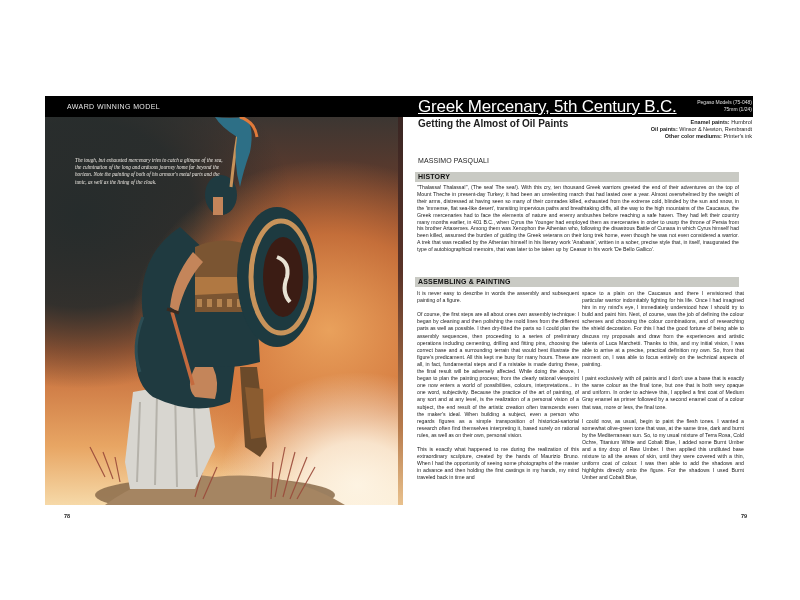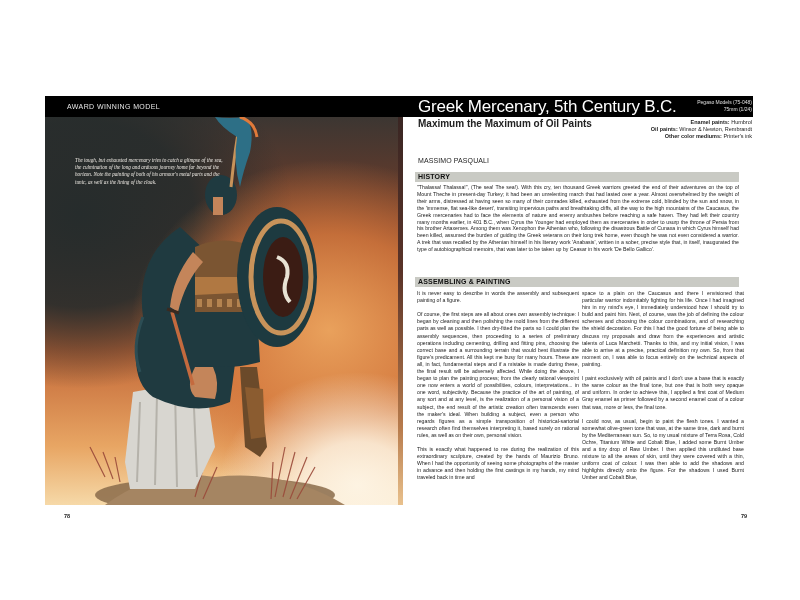--- a/index.html
+++ b/index.html
@@ -4,21 +4,21 @@
   <style>
     * { margin: 0; padding: 0; box-sizing: border-box; }
     html, body { width: 800px; height: 600px; background: #ffffff; overflow: hidden; }
     body { position: relative; font-family: "Liberation Sans", sans-serif; color: #1a1a1a; }
 
     .spread { position: absolute; left: 0; top: 0; width: 800px; height: 600px; }
 
     
     .header-bar { position: absolute; left: 45px; top: 96px; width: 708px; height: 21px; background: #000; }
     .section-label { position: absolute; left: 67px; top: 103px; font-size: 7px; letter-spacing: 0.4px; color: #e6e6e6; text-transform: uppercase; }
-    .article-title { position: absolute; left: 418px; top: 96px; font-size: 17px; line-height: 21px; color: #ffffff; font-weight: normal; letter-spacing: -0.2px; white-space: nowrap; }
+    .article-title { position: absolute; left: 418px; top: 96px; font-size: 17px; line-height: 21px; color: #ffffff; font-weight: normal; letter-spacing: -0.2px; white-space: nowrap; text-decoration: underline; }
     .kit-info { position: absolute; right: 48px; top: 99px; text-align: right; font-size: 5px; line-height: 7px; color: #e0e0e0; }
 
     
     .photo { position: absolute; left: 45px; top: 117px; width: 355px; height: 388px; overflow: hidden;
       background:
         radial-gradient(ellipse 60% 45% at 88% 95%, #fdf3e2 0%, rgba(253,243,226,0.85) 25%, rgba(240,190,120,0) 65%),
         radial-gradient(ellipse 70% 55% at 80% 55%, #e9a15c 0%, rgba(214,122,62,0.8) 45%, rgba(160,72,40,0) 80%),
         radial-gradient(ellipse 80% 60% at 10% 25%, #262c2c 0%, rgba(38,44,44,0.9) 40%, rgba(38,44,44,0) 75%),
         linear-gradient(180deg, #3c3632 0%, #7a3e28 30%, #c26636 60%, #e8a664 85%, #f6d9a8 100%);
     }
@@ -110,21 +110,21 @@
 
       <ellipse cx="232" cy="160" rx="40" ry="70" fill="#1d3a40"></ellipse>
       <ellipse cx="236" cy="160" rx="30" ry="56" fill="none" stroke="#c8935a" stroke-width="5"></ellipse>
       <ellipse cx="238" cy="160" rx="20" ry="40" fill="#3b1c14"></ellipse>
       <path d="M232 140 Q245 145 242 160 Q236 175 245 185" stroke="#e8e2d4" stroke-width="4" fill="none"></path>
     </svg>
   </div>
   <div class="photo-edge"></div>
   <p class="caption">The tough, but exhausted mercenary tries to catch a glimpse of the sea, the culmination of the long and arduous journey home far beyond the horizon. Note the painting of both of his armour's metal parts and the tunic, as well as the lining of the cloak.</p>
 
-  <h2 class="subtitle">Maximum the Maximum of Oil Paints</h2>
+  <h2 class="subtitle">Getting the Almost of Oil Paints</h2>
   <div class="materials">
     <div><b>Enamel paints:</b> <span>Humbrol</span></div>
     <div><b>Oil paints:</b> <span>Winsor &amp; Newton, Rembrandt</span></div>
     <div><b>Other color mediums:</b> <span>Printer's ink</span></div>
   </div>
   <div class="author">MASSIMO PASQUALI</div>
 
   <div class="section-bar history-bar">
     <span>HISTORY</span>
   </div>

